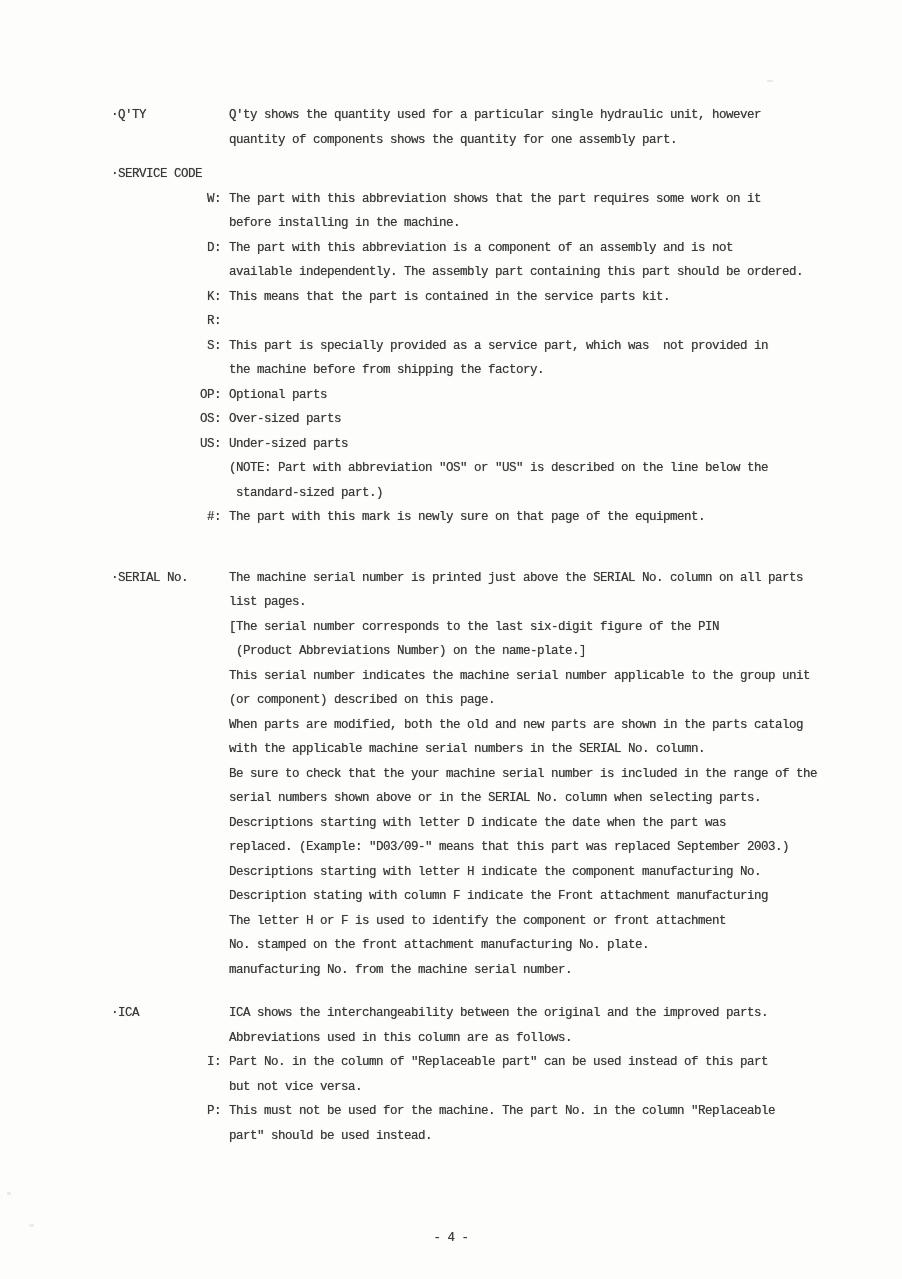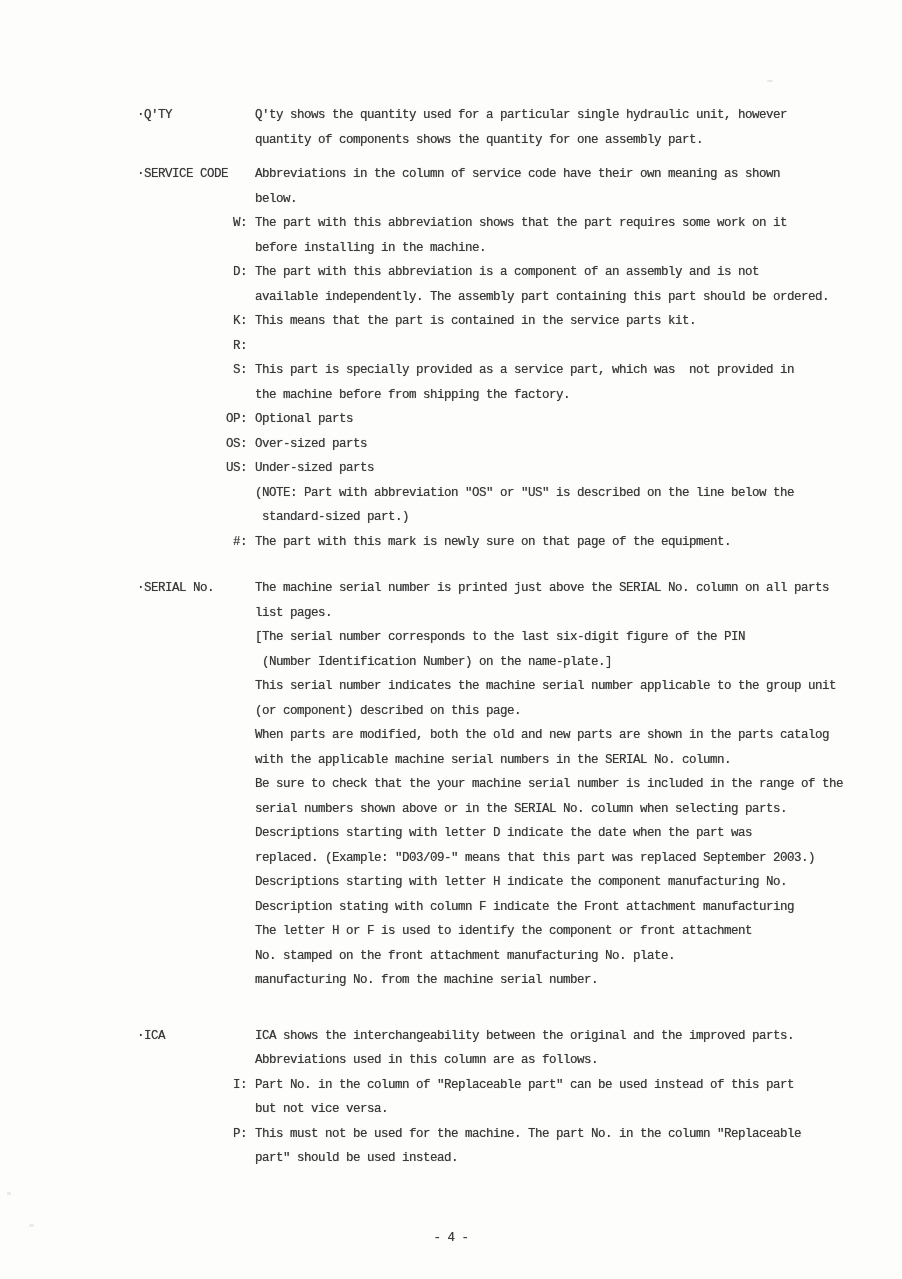--- a/index.html
+++ b/index.html
@@ -10,21 +10,21 @@
     background: #fdfdfc;
     overflow: hidden;
     font-family: "Liberation Mono", "DejaVu Sans Mono", monospace;
     font-size: 12.5px;
     letter-spacing: -0.5px;
     color: #3a3a3a;
     text-shadow: 0 0 0.7px rgba(70,70,70,0.75);
   }
   .content {
     position: absolute;
-    left: 137px;
+    left: 111px;
     top: 103px;
     width: 712px;
   }
   .line {
     white-space: pre;
     line-height: 24.5px;
     min-height: 24.5px;
   }
   .row { display: flex; }
   .term {
@@ -37,22 +37,22 @@
   .code-row { display: flex; }
   .code-label {
     width: 110px;
     flex: none;
     text-align: right;
     line-height: 24.5px;
     white-space: pre;
   }
   .code-body { margin-left: 8px; flex: 1; min-width: 0; }
   .entry-2 { margin-top: 10px; }
-  .entry-3 { margin-top: 22px; }
-  .entry-4 { margin-top: 31px; }
+  .entry-3 { margin-top: 36px; }
+  .entry-4 { margin-top: 19px; }
   .page-number {
     position: absolute;
     top: 1226px;
     left: 0;
     width: 100%;
     text-align: center;
     line-height: 24.5px;
   }
   .speck { position: absolute; background: #d7d7d7; border-radius: 1px; }
   .speck.s1 { left: 767px; top: 80px;  width: 6px; height: 2px; opacity: .55; }
@@ -75,24 +75,20 @@
         <div class="body">
           <div class="line">Q'ty shows the quantity used for a particular single hydraulic unit, however</div>
           <div class="line">quantity of components shows the quantity for one assembly part.</div>
         </div>
       </div>
     </section>
 
     <section class="entry entry-2">
       <div class="row">
         <div class="term">·SERVICE CODE</div>
-        <div class="body">
-          <div class="line">Abbreviations in the column of service code have their own meaning as shown</div>
-          <div class="line">below.</div>
-        </div>
       </div>
       <div class="code-row">
         <div class="code-label">W:</div>
         <div class="code-body">
           <div class="line">The part with this abbreviation shows that the part requires some work on it</div>
           <div class="line">before installing in the machine.</div>
         </div>
       </div>
       <div class="code-row">
         <div class="code-label">D:</div>
@@ -145,21 +141,21 @@
       </div>
     </section>
 
     <section class="entry entry-3">
       <div class="row">
         <div class="term">·SERIAL No.</div>
         <div class="body">
           <div class="line">The machine serial number is printed just above the SERIAL No. column on all parts</div>
           <div class="line">list pages.</div>
           <div class="line">[The serial number corresponds to the last six-digit figure of the PIN</div>
-          <div class="line"> (Number Identification Number) on the name-plate.]</div>
+          <div class="line"> (Product Abbreviations Number) on the name-plate.]</div>
           <div class="line">This serial number indicates the machine serial number applicable to the group unit</div>
           <div class="line">(or component) described on this page.</div>
           <div class="line">When parts are modified, both the old and new parts are shown in the parts catalog</div>
           <div class="line">with the applicable machine serial numbers in the SERIAL No. column.</div>
           <div class="line">Be sure to check that the your machine serial number is included in the range of the</div>
           <div class="line">serial numbers shown above or in the SERIAL No. column when selecting parts.</div>
           <div class="line">Descriptions starting with letter D indicate the date when the part was</div>
           <div class="line">replaced. (Example: "D03/09-" means that this part was replaced September 2003.)</div>
           <div class="line">Descriptions starting with letter H indicate the component manufacturing No.</div>
           <div class="line">Description stating with column F indicate the Front attachment manufacturing</div>

